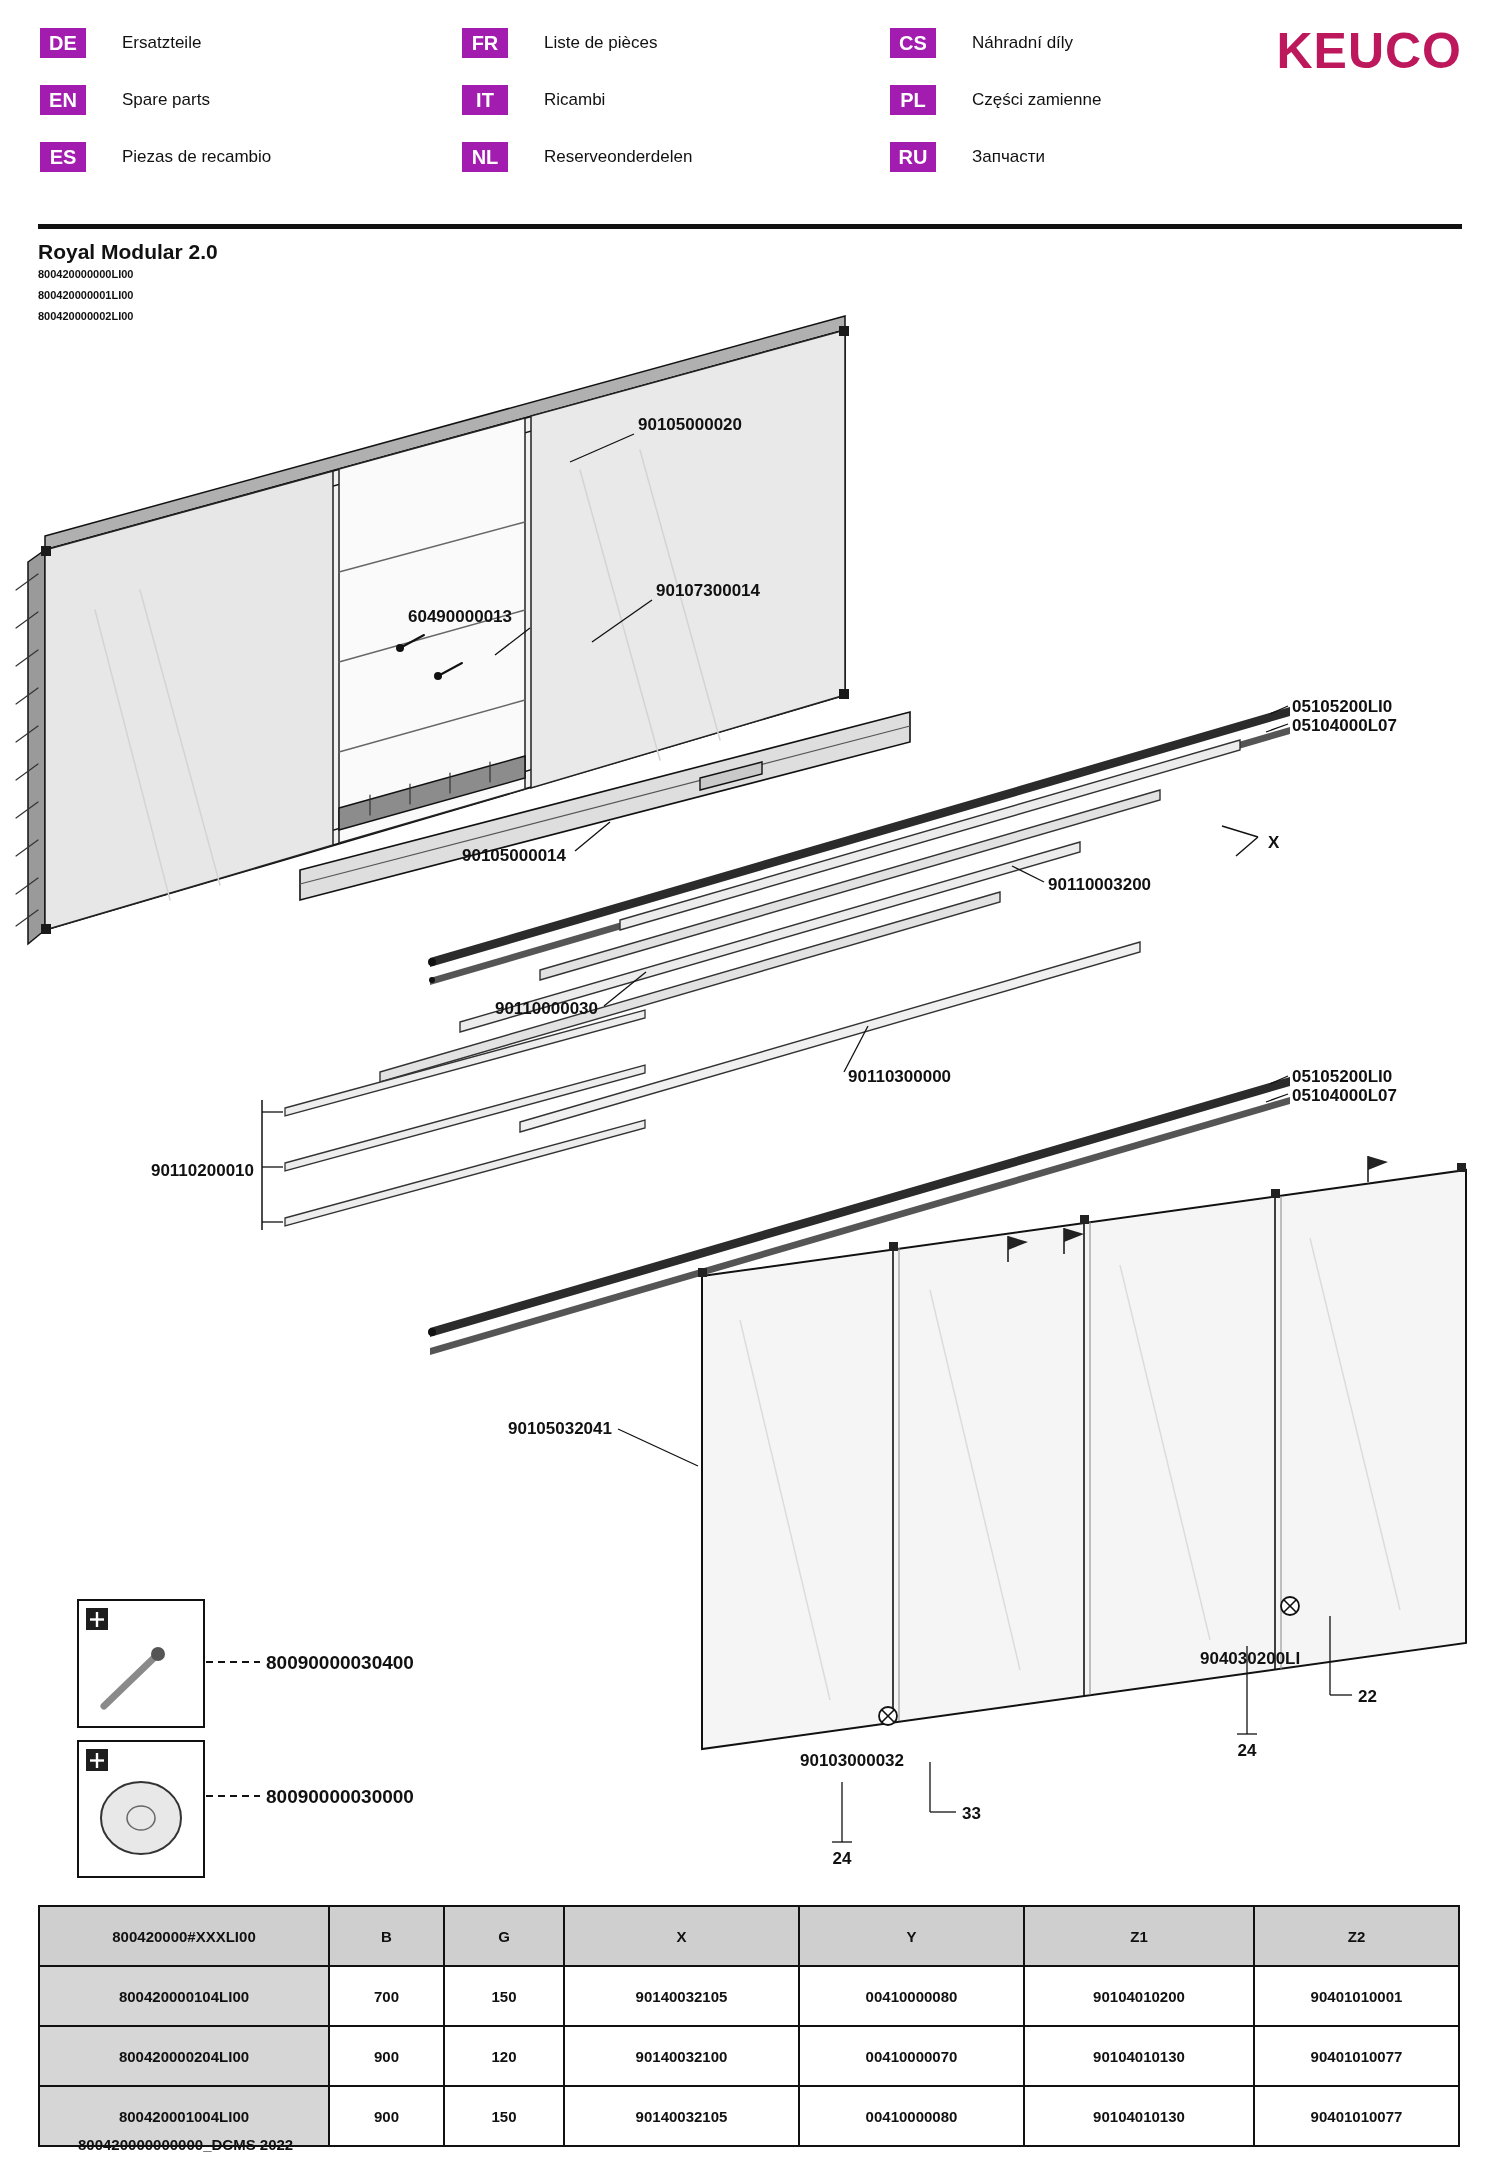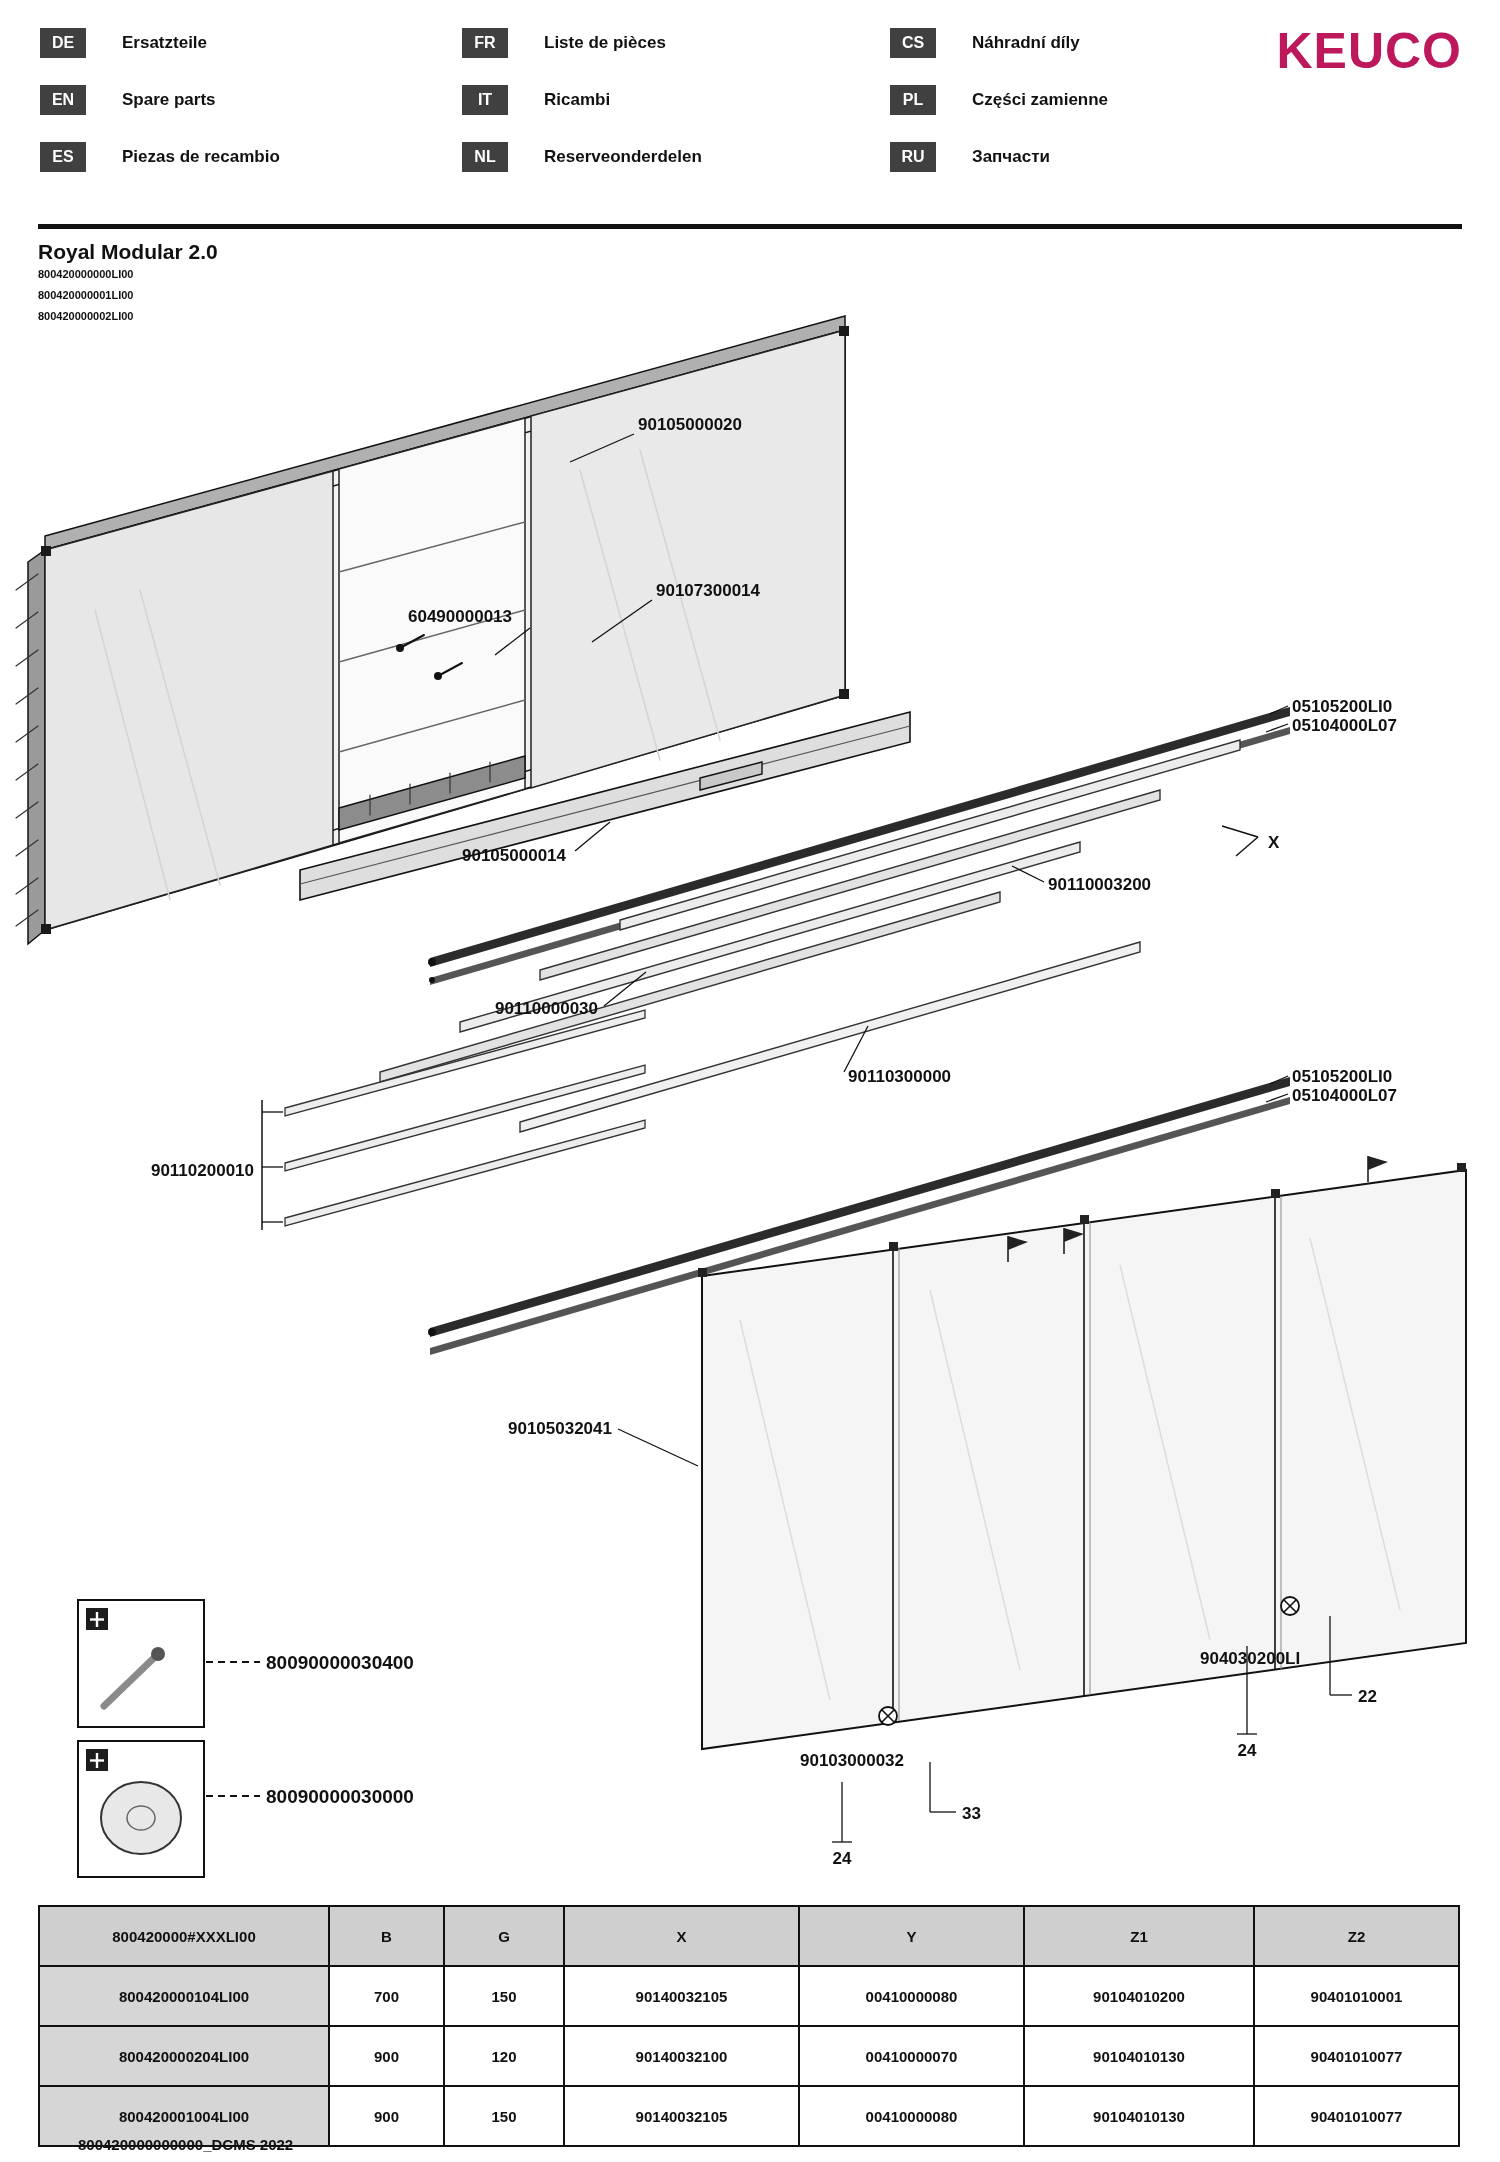--- a/index.html
+++ b/index.html
@@ -1,23 +1,23 @@
 <!DOCTYPE html>
 <html><head>
 <meta charset="utf-8">
 <style>
   html,body{margin:0;padding:0;background:#fff;}
   .page{position:relative;width:1500px;height:2162px;background:#ffffff;overflow:hidden;
         font-family:"Liberation Sans",sans-serif;color:#111;}
   
   .lang-col{position:absolute;top:28px;display:flex;flex-direction:column;gap:27px;}
   .lang-row{display:flex;align-items:center;gap:36px;}
-  .badge{width:46px;height:30px;background:#404040;color:#fff;font-weight:bold;font-size:16px;
+  .badge{width:46px;height:30px;background:#a21caf;color:#fff;font-weight:bold;font-size:20px;
          display:flex;align-items:center;justify-content:center;flex:0 0 auto;}
-  .lang-label{font-size:17px;font-weight:bold;white-space:nowrap;}
+  .lang-label{font-size:17px;font-weight:normal;white-space:nowrap;}
   .brand{position:absolute;top:22px;right:38px;font-size:50px;font-weight:bold;
          letter-spacing:1px;color:#be185d;}
   .rule{position:absolute;top:224px;left:38px;width:1424px;height:5px;background:#111;}
   
   .product{position:absolute;top:240px;left:38px;}
   .product-title{font-size:21px;font-weight:bold;}
   .product-code{font-size:11px;font-weight:bold;line-height:21px;}
   
   .diagram{position:absolute;top:310px;left:0;width:1446px;height:1580px;}
   .d-text{font-family:"Liberation Sans",sans-serif;font-weight:bold;font-size:17px;fill:#111;}

